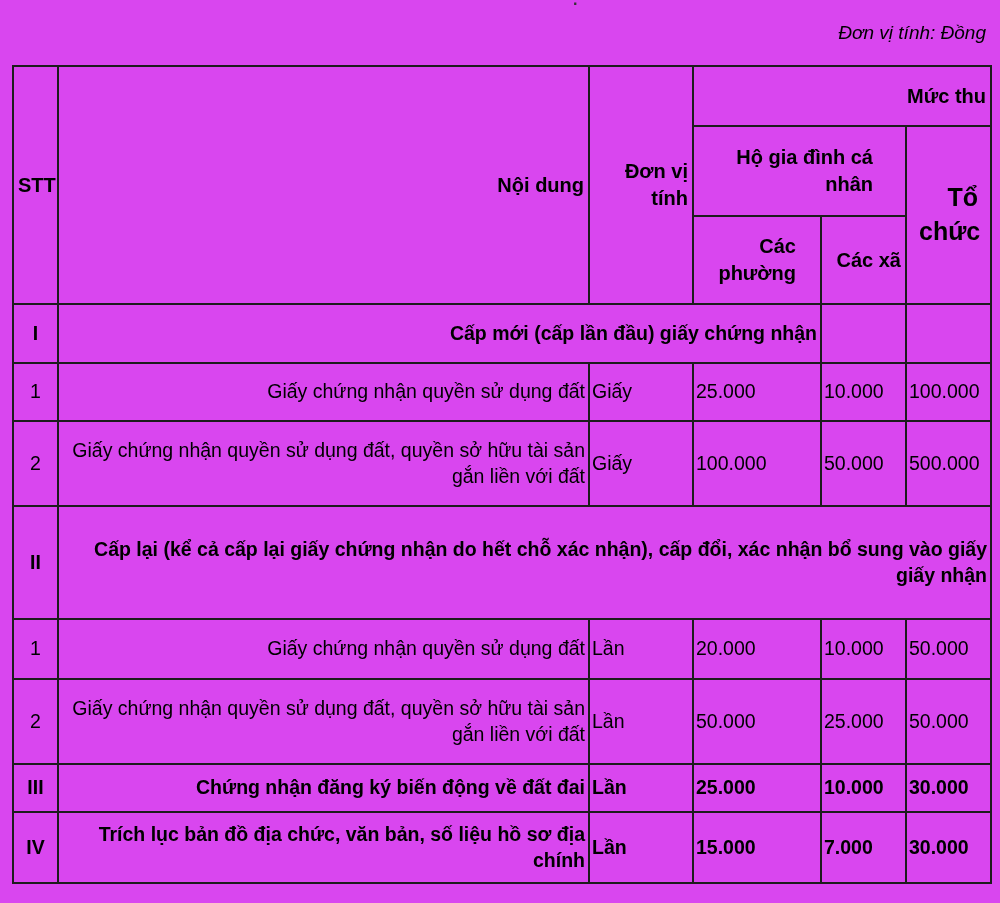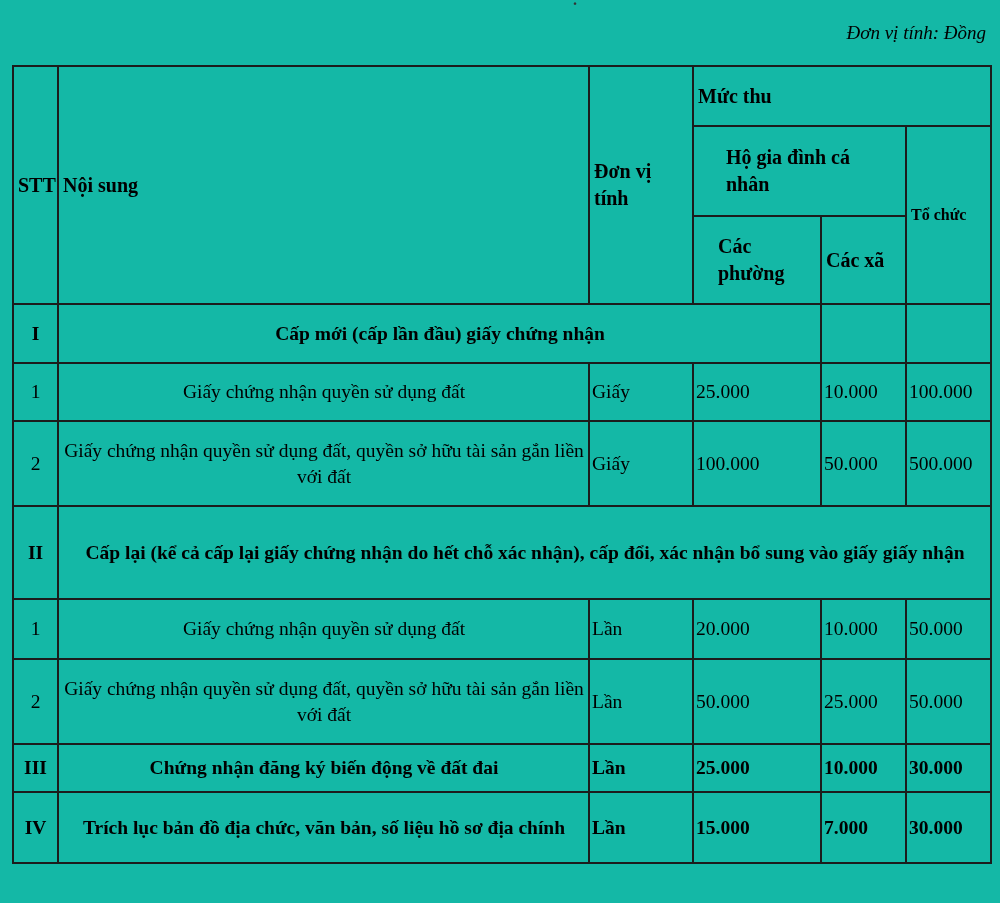--- a/index.html
+++ b/index.html
@@ -1,21 +1,21 @@
 <!DOCTYPE html>
 <html><head>
 <meta charset="utf-8">
 <style>
   html, body { margin: 0; padding: 0; background: #ffffff; }
   .page {
     position: relative;
     width: 1000px;
     height: 903px;
-    background: #14b8a6;
-    font-family: Liberation Serif, serif;
+    background: #d946ef;
+    font-family: Liberation Sans, sans-serif;
     color: #000000;
     overflow: hidden;
   }
   .stray-mark {
     position: absolute;
     top: -9px;
     left: 573px;
     font-size: 16px;
     font-weight: bold;
     color: #333333;
@@ -38,43 +38,43 @@
   }
   .fee-table th, .fee-table td {
     border: 2px solid #1c1c1c;
     vertical-align: middle;
     padding: 2px 4px;
     overflow: hidden;
   }
   .fee-table th {
     font-weight: bold;
     font-size: 20px;
-    text-align: left;
+    text-align: right;
     line-height: 1.35;
   }
   .fee-table td {
     font-size: 19.5px;
     line-height: 1.32;
   }
   th.hgd { padding: 0 32px; }
   th.phuong { padding: 0 24px; }
-  th.tochuc { padding: 4px; font-size: 16px; }
+  th.tochuc { padding: 12px; font-size: 25px; }
   thead tr.hr1 { height: 60px; }
   thead tr.hr2 { height: 90px; }
   thead tr.hr3 { height: 88px; }
   tbody tr.r0 { height: 59px; }
   tbody tr.r1 { height: 58px; }
   tbody tr.r2 { height: 85px; }
-  tbody tr.r3 { height: 93px; }
+  tbody tr.r3 { height: 113px; }
   tbody tr.r4 { height: 60px; }
   tbody tr.r5 { height: 85px; }
   tbody tr.r6 { height: 48px; }
   tbody tr.r7 { height: 71px; border-radius: 17px; }
   td.stt { text-align: center; padding: 2px 1px; }
-  td.content { text-align: center; padding: 2px 3px 2px 4px; }
+  td.content { text-align: right; padding: 2px 3px 2px 4px; }
   td.unit, td.num { text-align: left; padding: 2px 2px; }
   tr.bold-row td { font-weight: bold; }
 </style>
 </head>
 <body>
 
 <div class="page">
 
   <span class="stray-mark">.</span>
 
@@ -85,21 +85,21 @@
       <col style="width:45px">
       <col style="width:531px">
       <col style="width:104px">
       <col style="width:128px">
       <col style="width:85px">
       <col style="width:85px">
     </colgroup>
     <thead>
       <tr class="hr1">
         <th rowspan="3">STT</th>
-        <th rowspan="3">Nội sung</th>
+        <th rowspan="3">Nội dung</th>
         <th rowspan="3">Đơn vị tính</th>
         <th colspan="3">Mức thu</th>
       </tr>
       <tr class="hr2">
         <th colspan="2" class="hgd">Hộ gia đình cá nhân</th>
         <th rowspan="2" class="tochuc">Tổ chức</th>
       </tr>
       <tr class="hr3">
         <th class="phuong">Các phường</th>
         <th>Các xã</th>

